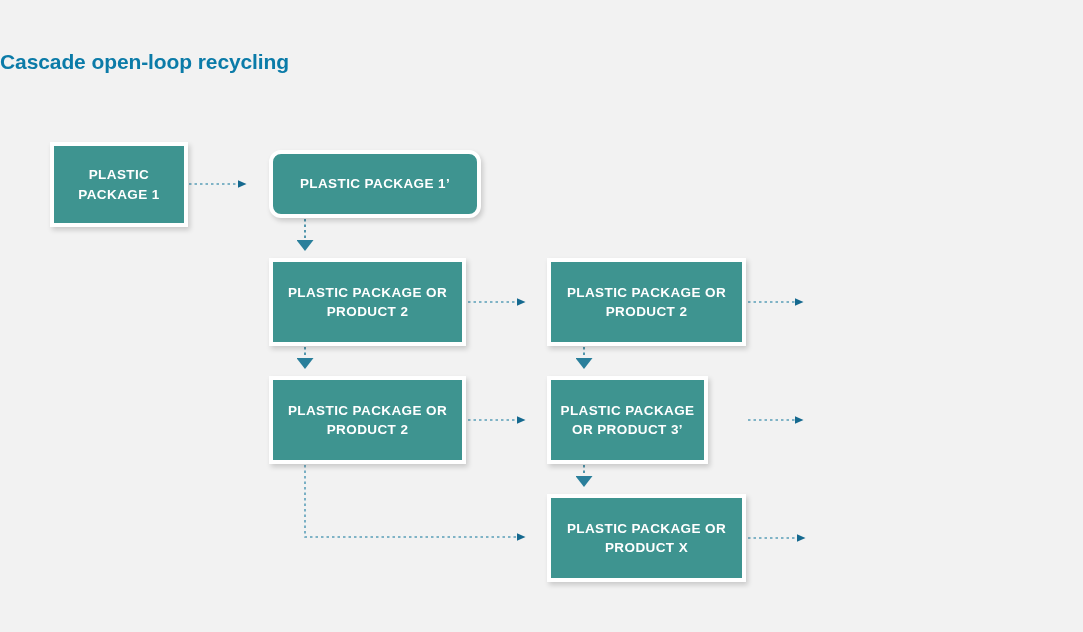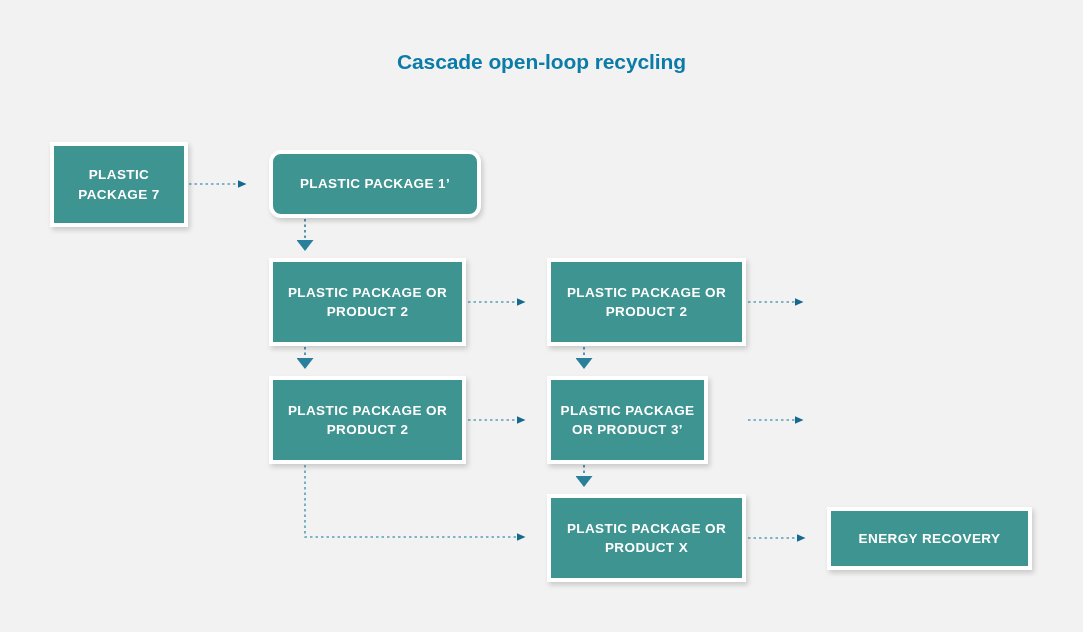--- a/index.html
+++ b/index.html
@@ -18,21 +18,20 @@
     inset: 0;
     width: 1083px;
     height: 632px;
   }
 
   #title {
     position: absolute;
     left: 0;
     top: 50px;
     width: 1083px;
-    text-align: center;
     font-size: 21px;
     font-weight: bold;
     color: #0b7ba8;
     letter-spacing: -0.1px;
     white-space: nowrap;
   }
 
   .node {
     position: absolute;
     background: #3e9490;
@@ -118,21 +117,21 @@
     <g>
       <path d="M305,465 L305,537 L517,537" fill="none" stroke="#5a9fb8" stroke-width="1.6" stroke-dasharray="2.5 3" marker-end="url(#arrow-right)"></path>
     </g>
 
     <g>
       <line x1="748" y1="538" x2="797" y2="538" stroke="#5a9fb8" stroke-width="1.6" stroke-dasharray="2.5 3" marker-end="url(#arrow-right)"></line>
     </g>
   </svg>
 
   <div class="node" style="left:50px; top:142px; width:138px; height:85px;">
-    <span class="node-label">PLASTIC PACKAGE 7</span>
+    <span class="node-label">PLASTIC PACKAGE 1</span>
   </div>
 
   <div class="node" style="left:269px; top:150px; width:212px; height:68px;border-radius:12px;">
     <span class="node-label">PLASTIC PACKAGE 1’</span>
   </div>
 
   <div class="node" style="left:269px; top:258px; width:197px; height:88px;">
     <span class="node-label">PLASTIC PACKAGE OR PRODUCT 2</span>
   </div>
 
@@ -145,17 +144,14 @@
   </div>
 
   <div class="node" style="left:547px; top:376px; width:161px; height:88px;">
     <span class="node-label">PLASTIC PACKAGE OR PRODUCT 3’</span>
   </div>
 
   <div class="node" style="left:547px; top:494px; width:199px; height:88px;align-items:center;">
     <span class="node-label">PLASTIC PACKAGE OR PRODUCT X</span>
   </div>
 
-  <div class="node" style="left:827px; top:507px; width:205px; height:63px;">
-    <span class="node-label">ENERGY RECOVERY</span>
-  </div>
 
 </div>
 
 </body></html>

